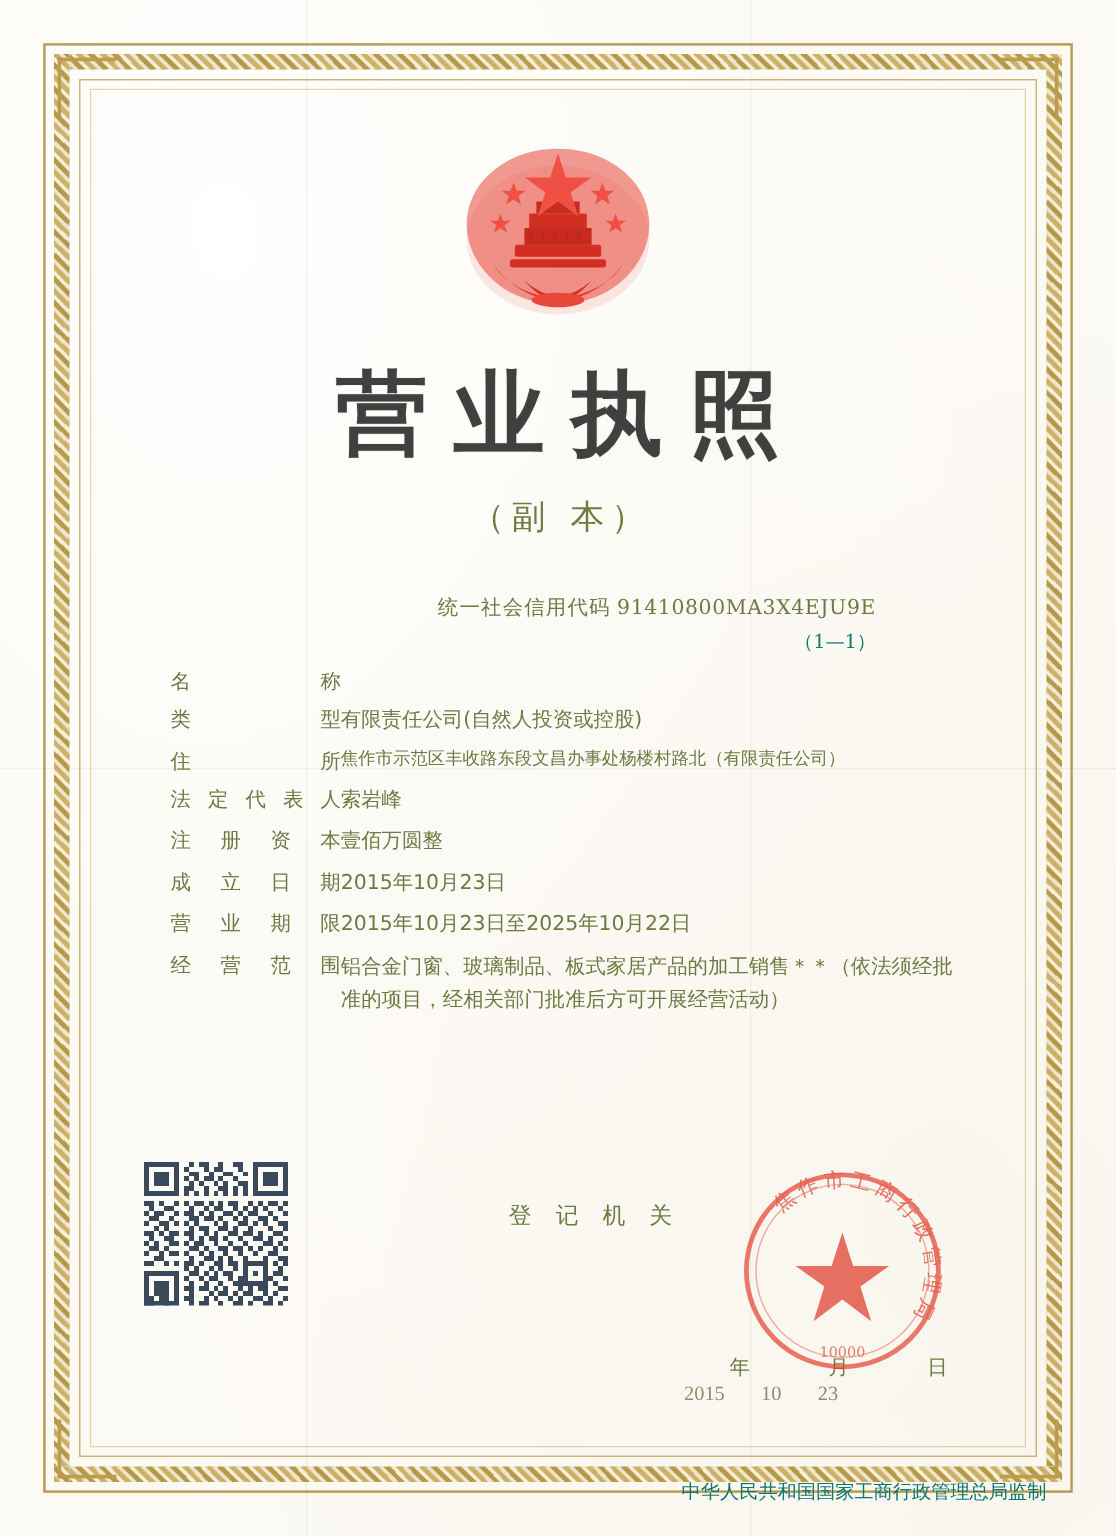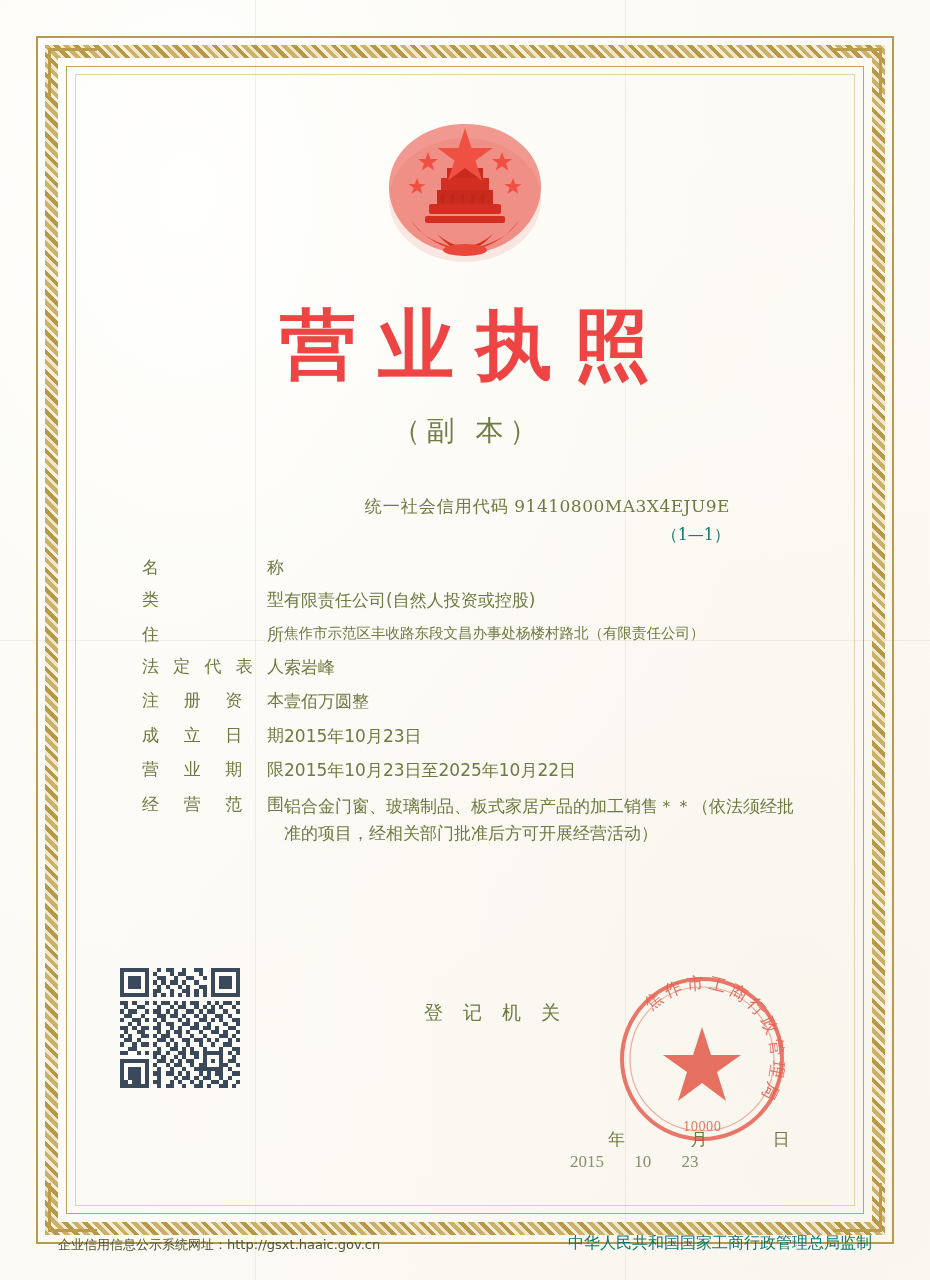--- a/index.html
+++ b/index.html
@@ -94,21 +94,21 @@
     position: absolute;
     top: 295px;
     left: 0;
     right: 0;
     text-align: center;
     font-family: "DejaVu Sans", sans-serif;
     font-size: 76px;
     font-weight: bold;
     letter-spacing: 22px;
     text-indent: 22px;
-    color: #ef4444;
+    color: #404040;
     text-shadow: 0 0 1px rgba(90,100,50,.35);
   }
   .sub-title {
     position: absolute;
     top: 412px;
     left: 0;
     right: 0;
     text-align: center;
     font-family: "DejaVu Sans", sans-serif;
     font-size: 28px;
@@ -459,15 +459,14 @@
       <circle cx="94" cy="94" r="80" fill="none" stroke="#e0402f" stroke-width="4" opacity="0.85"></circle>
       <circle cx="94" cy="94" r="72" fill="none" stroke="#e0402f" stroke-width="1.2" opacity="0.5"></circle>
       <polygon points="94,62 103,90 133,90 109,107 118,136 94,118 70,136 79,107 55,90 85,90" fill="#e0402f" opacity="0.9"></polygon>
       <text font-family="'DejaVu Sans', sans-serif" font-size="17" fill="#e0402f" opacity="0.9" letter-spacing="4">
         <textPath href="#sealArc" startOffset="12%">焦作市工商行政管理局</textPath>
       </text>
       <text x="94" y="166" text-anchor="middle" font-family="'DejaVu Serif', serif" font-size="12" fill="#e0402f" opacity="0.85">10000</text>
     </svg>
   </div>
 
-  <div class="footer-left">企业信用信息公示系统网址：http://gsxt.haaic.gov.cn</div>
   <div class="footer-right">中华人民共和国国家工商行政管理总局监制</div>
 </div>
 
 </body></html>

